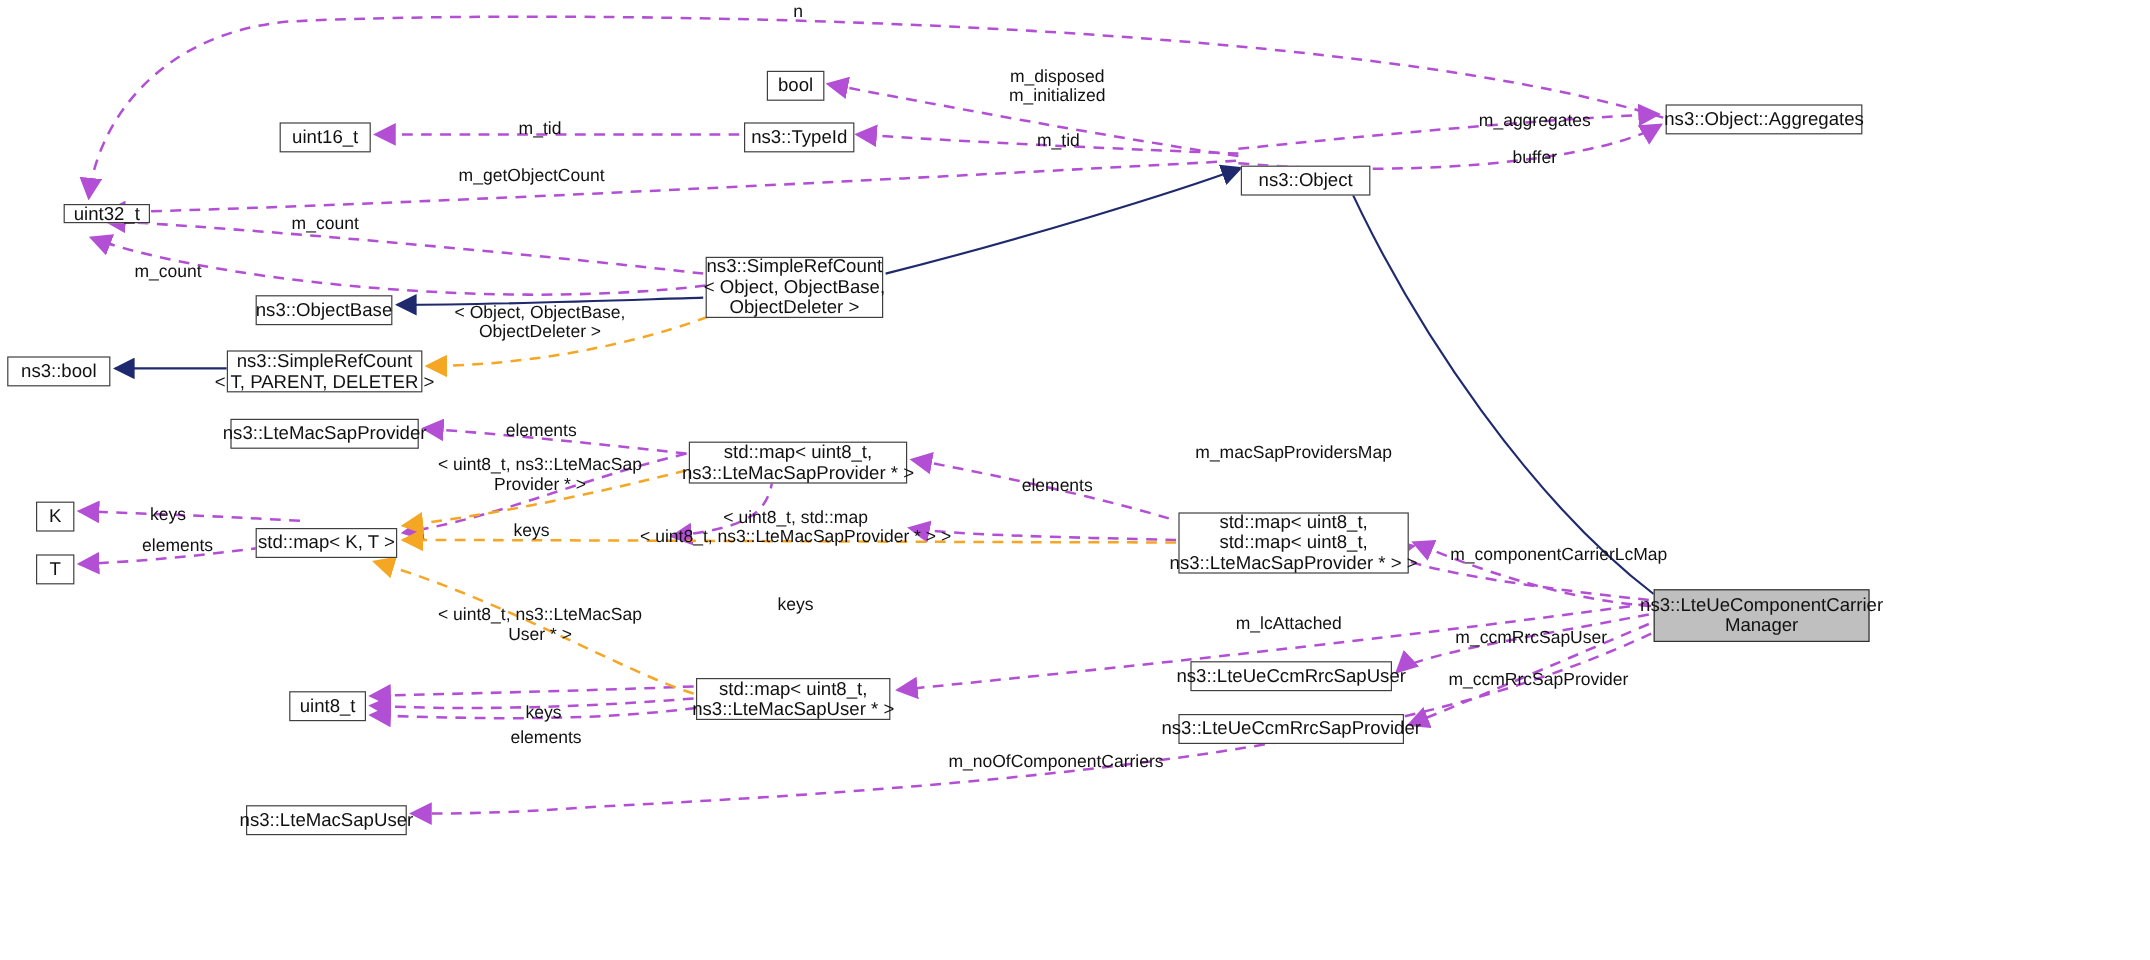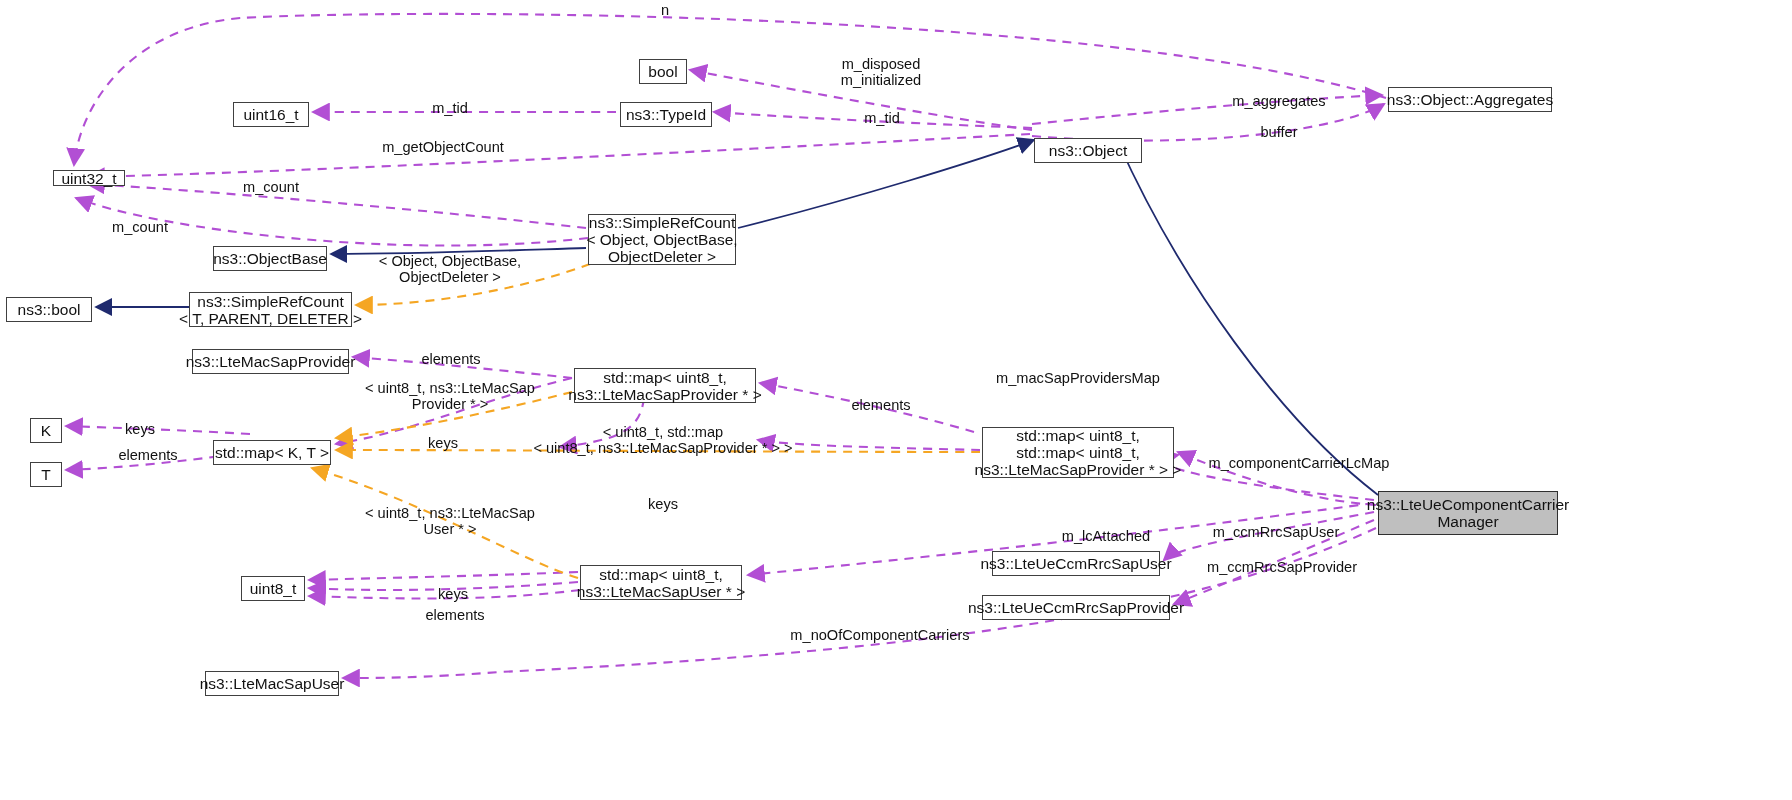--- a/index.html
+++ b/index.html
@@ -167,21 +167,21 @@
       <div class="edge-label" style="left: 140px; top: 429px;">keys</div>
       <div class="edge-label" style="left: 443px; top: 443px;">keys</div>
       <div class="edge-label" style="left: 663px; top: 440px;">&lt; uint8_t, std::map
 &lt; uint8_t, ns3::LteMacSapProvider * &gt; &gt;</div>
       <div class="edge-label" style="left: 148px; top: 455px;">elements</div>
       <div class="edge-label" style="left: 1078px; top: 378px;">m_macSapProvidersMap</div>
       <div class="edge-label" style="left: 1283px; top: 463px; padding-left: 32px;">m_componentCarrierLcMap</div>
       <div class="edge-label" style="left: 663px; top: 504px;">keys</div>
       <div class="edge-label" style="left: 450px; top: 521px;">&lt; uint8_t, ns3::LteMacSap
 User * &gt;</div>
-      <div class="edge-label" style="left: 1106px; top: 520px; margin-top: 16px;">m_lcAttached</div>
+      <div class="edge-label" style="left: 1074px; top: 520px;">m_lcAttached</div>
       <div class="edge-label" style="left: 1276px; top: 532px;">m_ccmRrcSapUser</div>
       <div class="edge-label" style="left: 1282px; top: 567px;">m_ccmRrcSapProvider</div>
       <div class="edge-label" style="left: 453px; top: 594px;">keys</div>
       <div class="edge-label" style="left: 455px; top: 615px;">elements</div>
       <div class="edge-label" style="left: 880px; top: 635px;">m_noOfComponentCarriers</div>
     </div>
 
 </div>
 
 </body></html>

